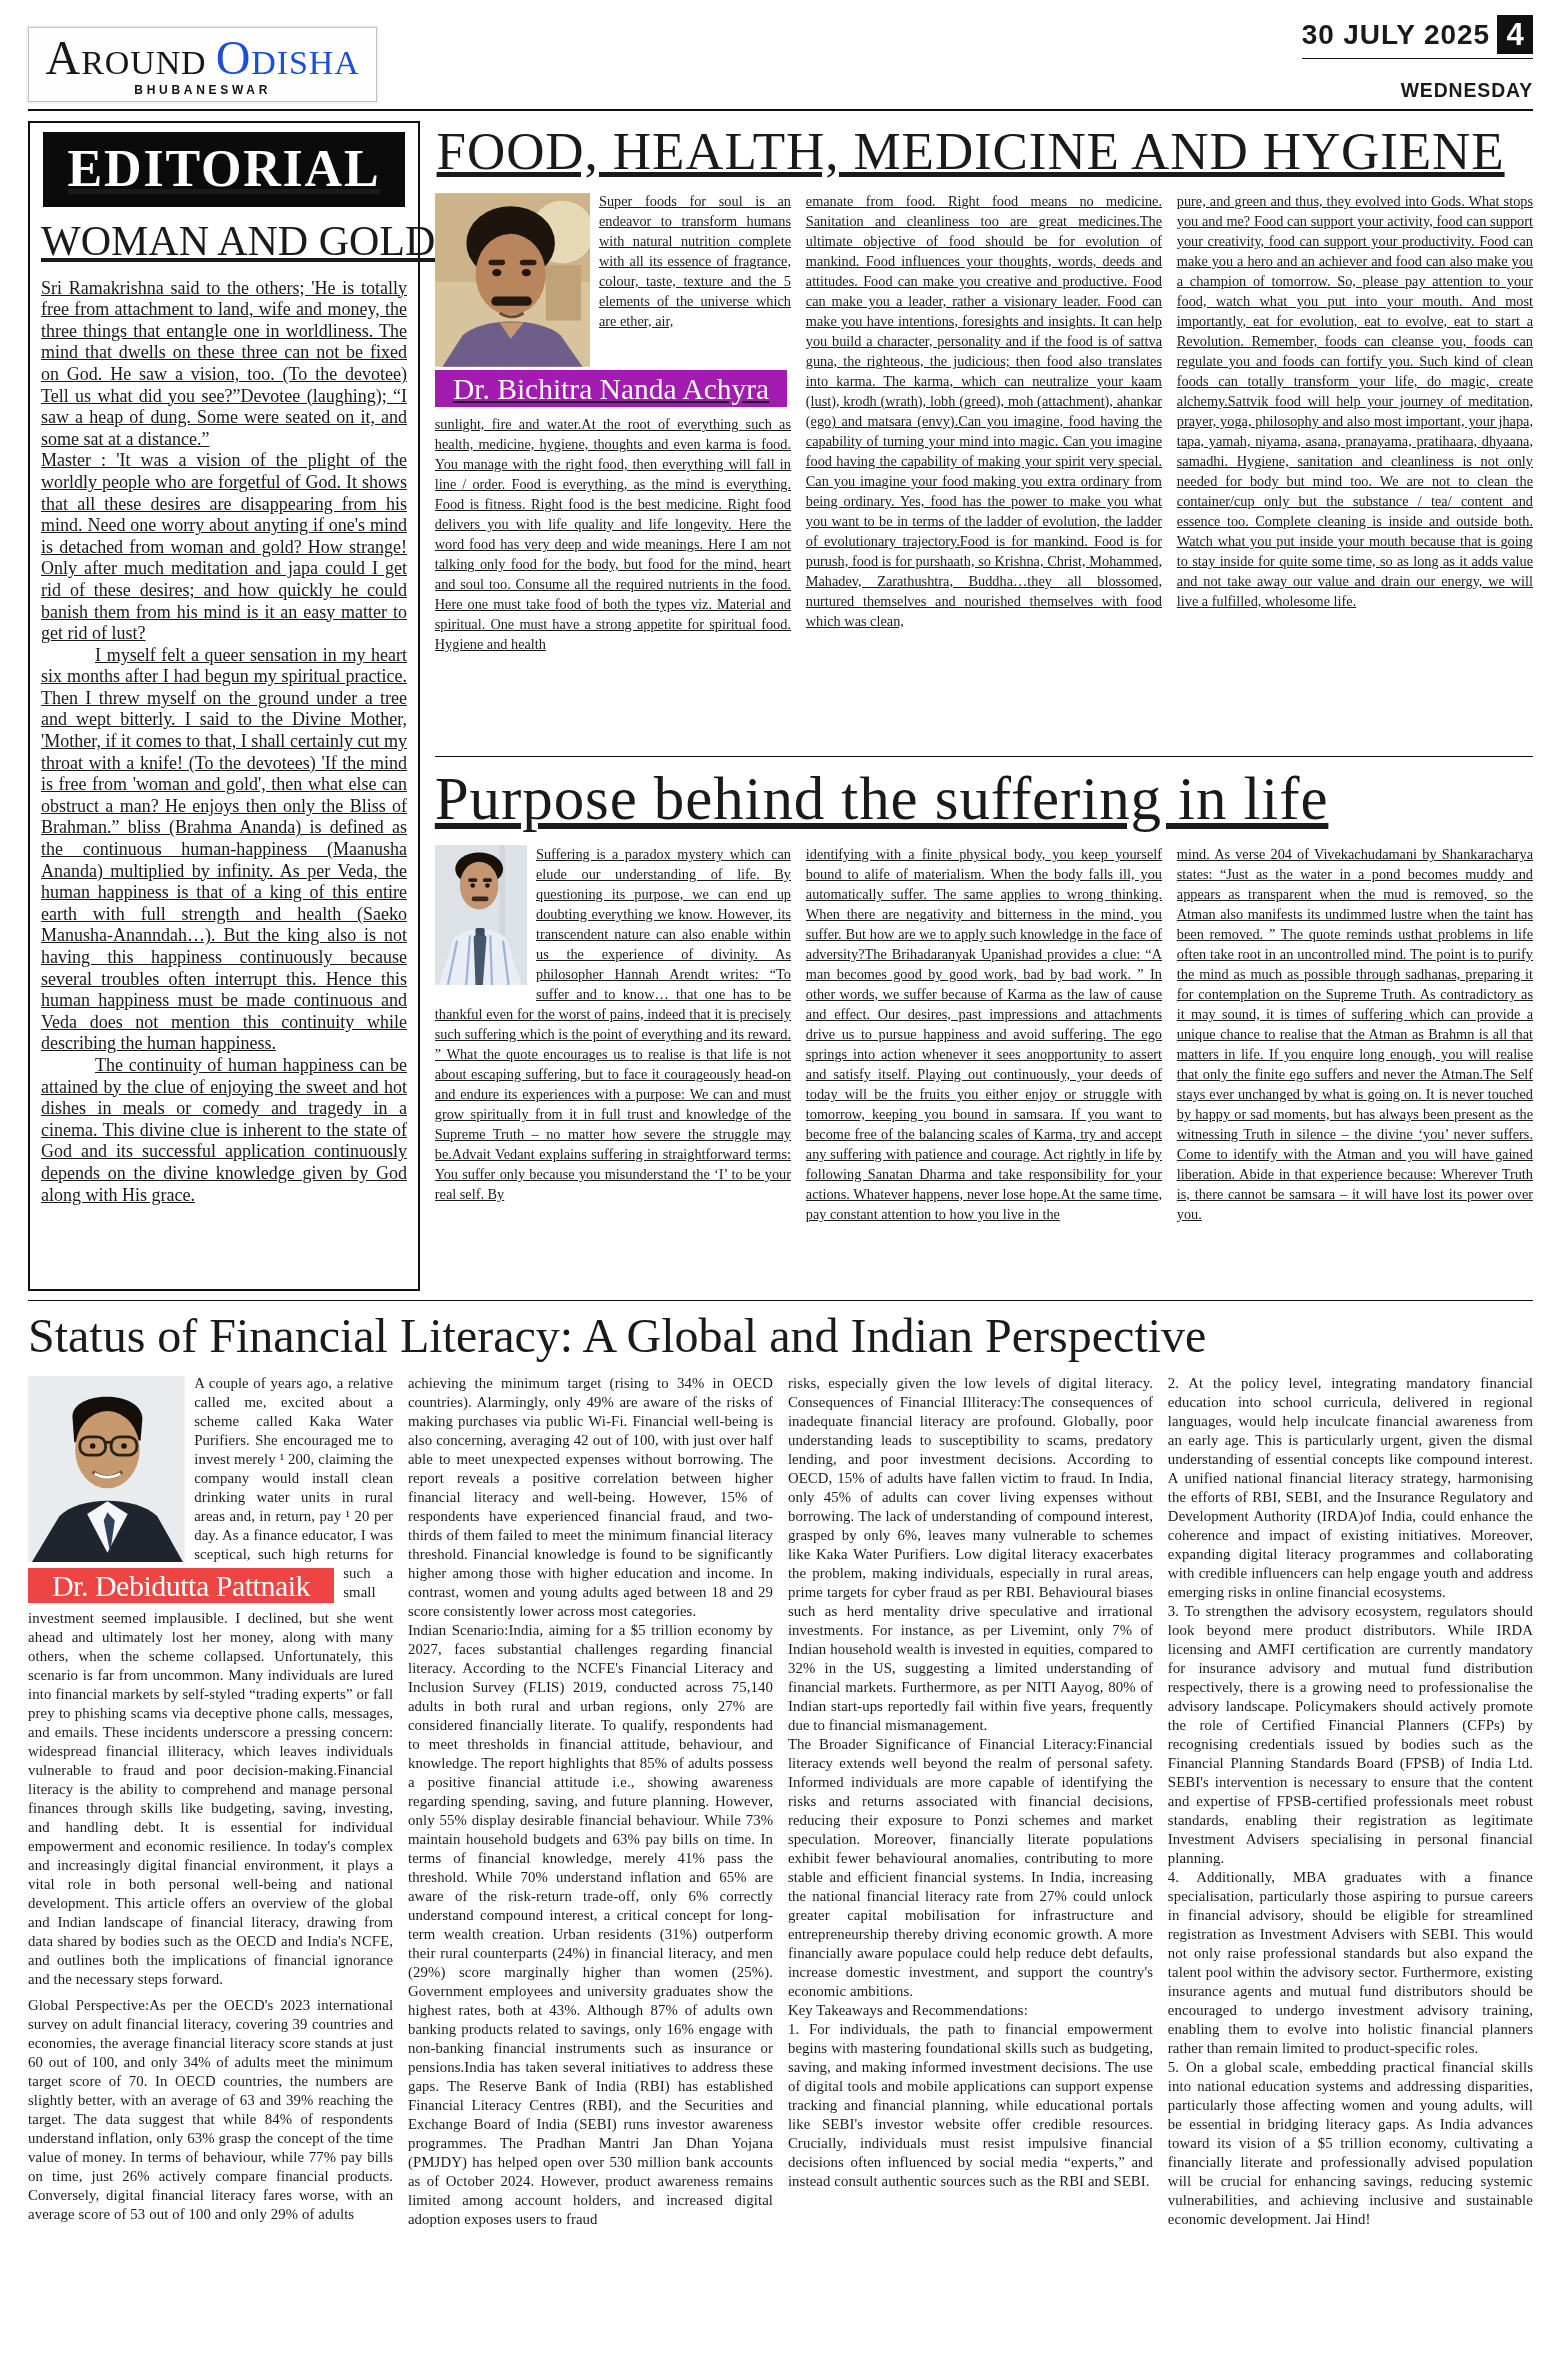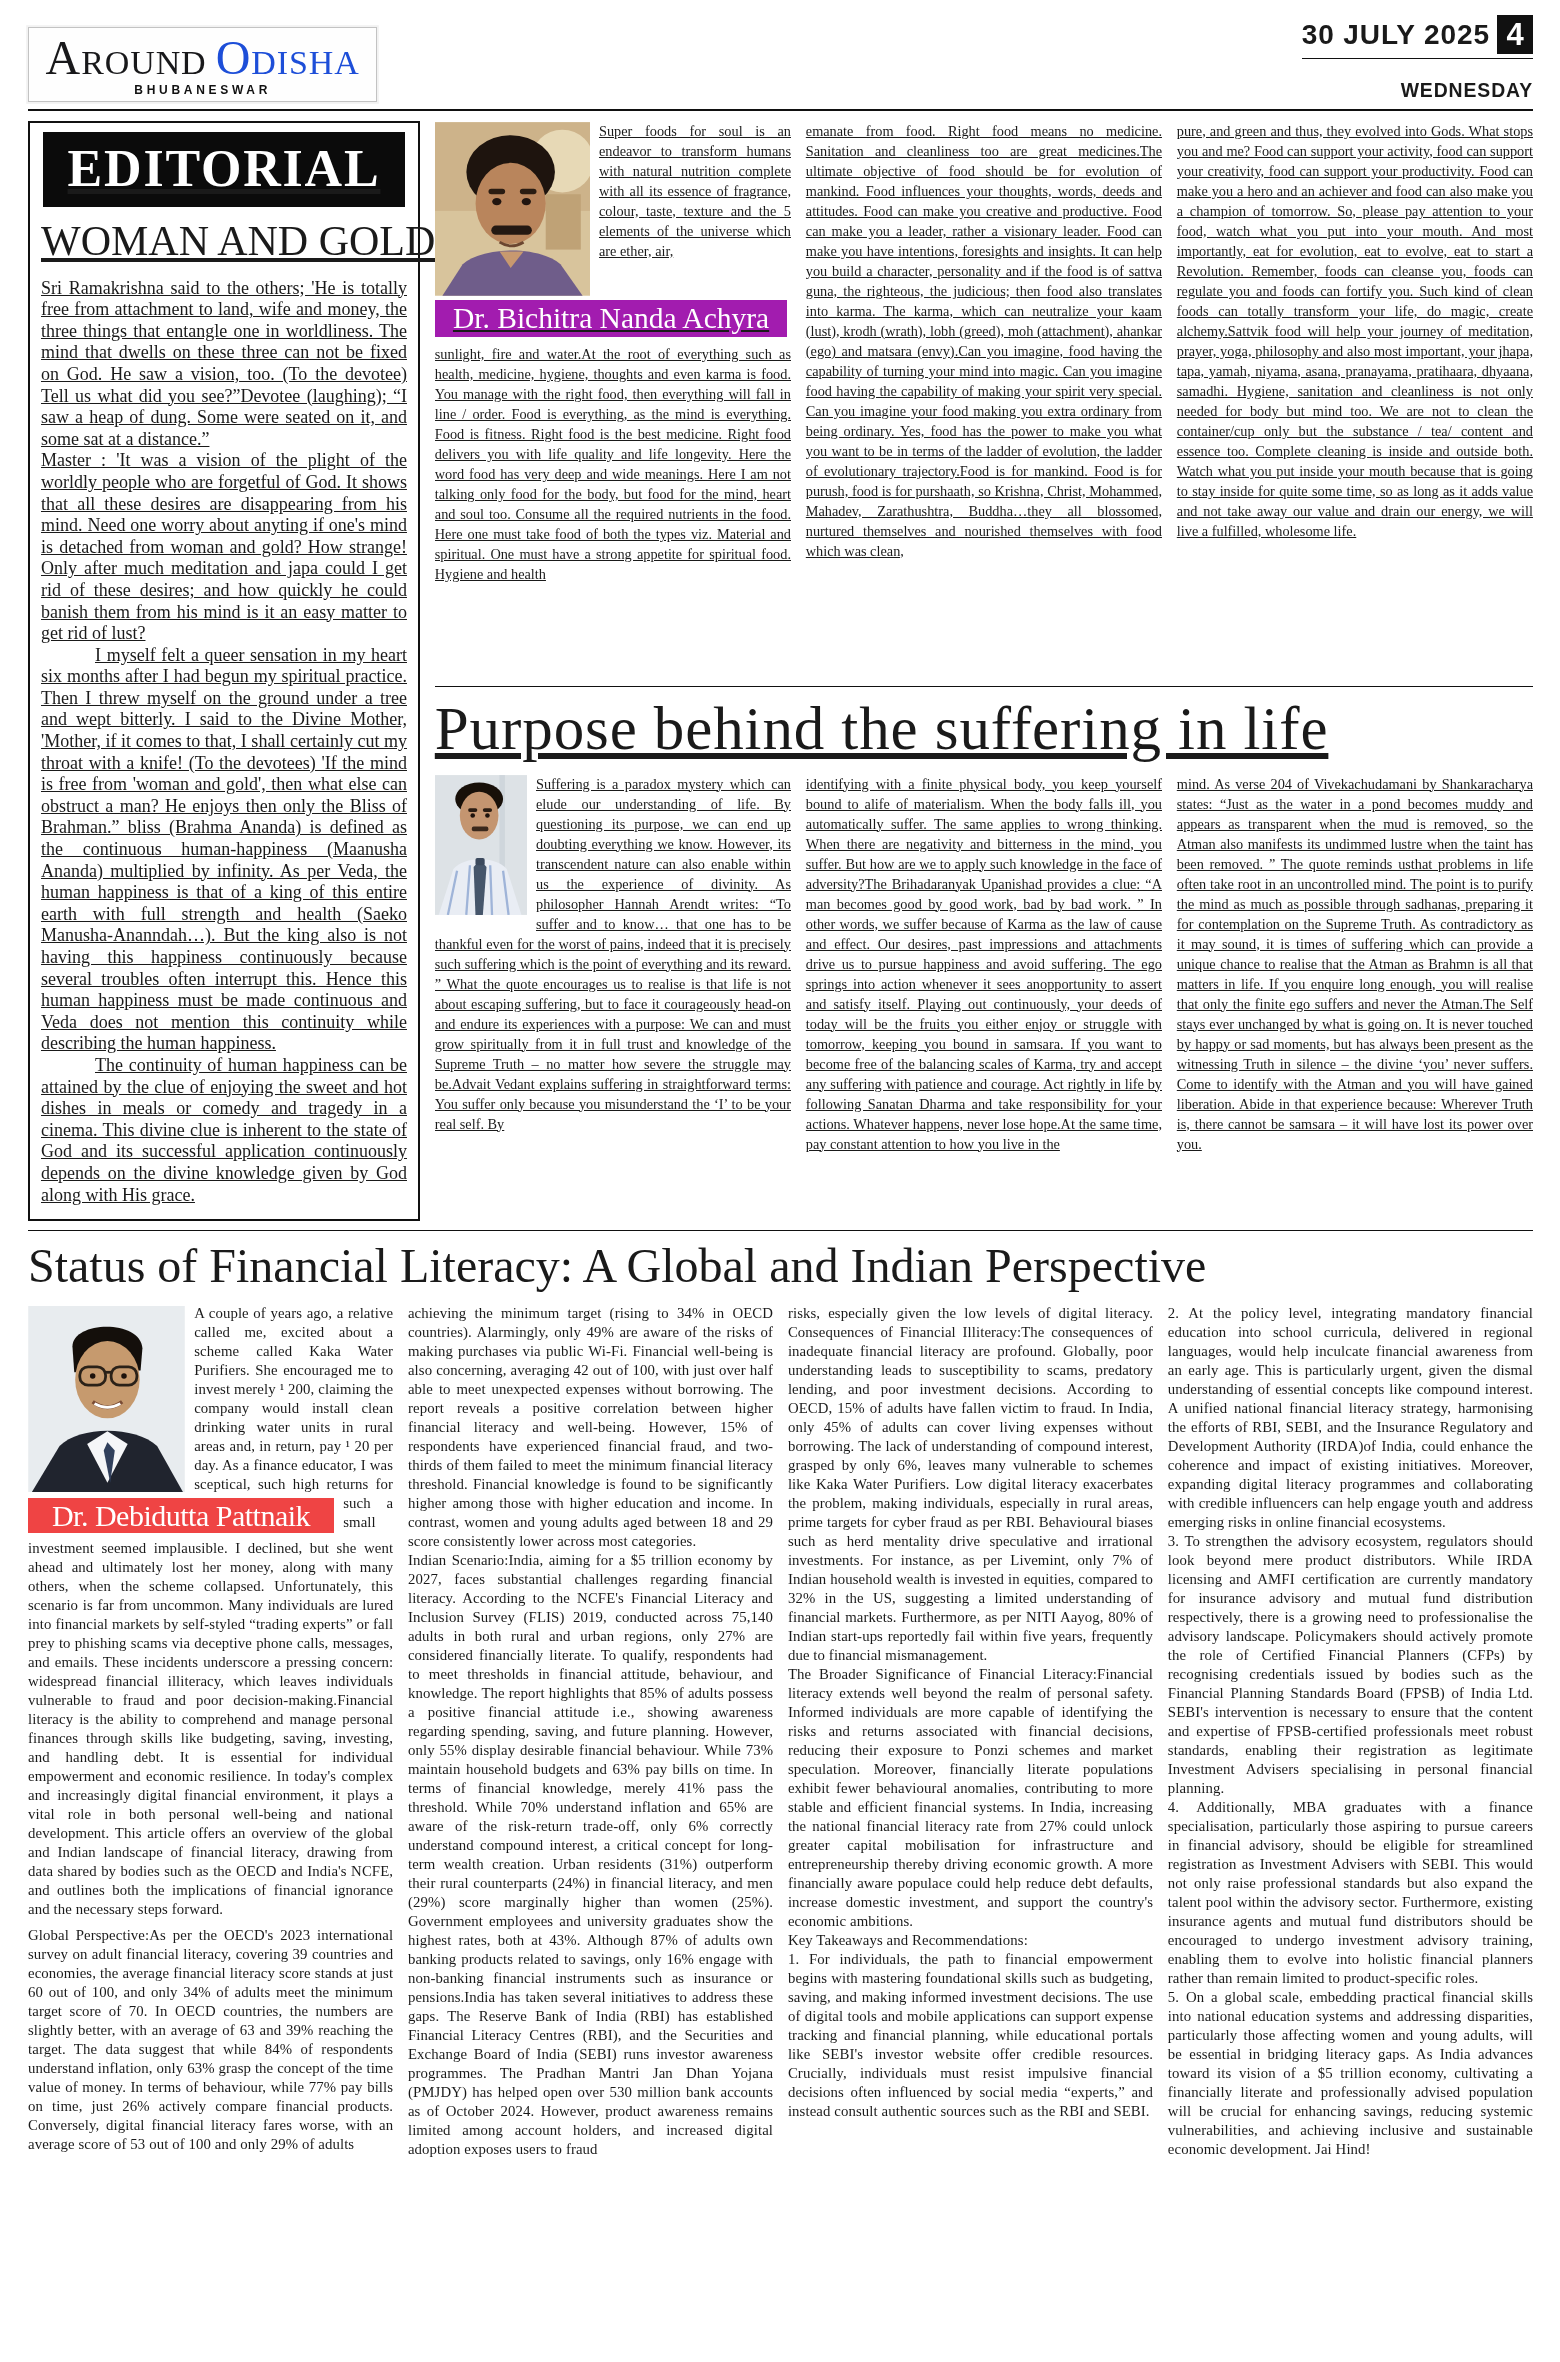--- a/index.html
+++ b/index.html
@@ -82,20 +82,21 @@
         <p>Sri Ramakrishna said to the others; 'He is totally free from attachment to land, wife and money, the three things that entangle one in worldliness. The mind that dwells on these three can not be fixed on God. He saw a vision, too. (To the devotee) Tell us what did you see?”Devotee (laughing); “I saw a heap of dung. Some were seated on it, and some sat at a distance.”</p>
         <p>Master : 'It was a vision of the plight of the worldly people who are forgetful of God. It shows that all these desires are disappearing from his mind. Need one worry about anyting if one's mind is detached from woman and gold? How strange! Only after much meditation and japa could I get rid of these desires; and how quickly he could banish them from his mind is it an easy matter to get rid of lust?</p>
         <p class="ind">I myself felt a queer sensation in my heart six months after I had begun my spiritual practice. Then I threw myself on the ground under a tree and wept bitterly. I said to the Divine Mother, 'Mother, if it comes to that, I shall certainly cut my throat with a knife! (To the devotees) 'If the mind is free from 'woman and gold', then what else can obstruct a man? He enjoys then only the Bliss of Brahman.” bliss (Brahma Ananda) is defined as the continuous human-happiness (Maanusha Ananda) multiplied by infinity. As per Veda, the human happiness is that of a king of this entire earth with full strength and health (Saeko Manusha-Ananndah…). But the king also is not having this happiness continuously because several troubles often interrupt this. Hence this human happiness must be made continuous and Veda does not mention this continuity while describing the human happiness.</p>
         <p class="ind">The continuity of human happiness can be attained by the clue of enjoying the sweet and hot dishes in meals or comedy and tragedy in a cinema. This divine clue is inherent to the state of God and its successful application continuously depends on the divine knowledge given by God along with His grace.</p>
       </div>
     </div>
 
     <div>
 
       <div>
+        <div class="art-head">FOOD, HEALTH, MEDICINE AND HYGIENE</div>
         <div class="cols3 food-cols bodytxt">
           <div>
             <div class="ph">
               <svg width="155" height="174" viewBox="0 0 168 188">
                 <rect width="168" height="188" fill="#d8c49c"></rect>
                 <rect y="0" width="168" height="96" fill="#cdb38a"></rect>
                 <circle cx="138" cy="42" r="34" fill="#e7d9b6"></circle>
                 <rect x="120" y="78" width="38" height="60" fill="#bfa276"></rect>
                 <ellipse cx="82" cy="54" rx="48" ry="40" fill="#1e140e"></ellipse>
                 <ellipse cx="82" cy="88" rx="38" ry="44" fill="#b9855c"></ellipse>

